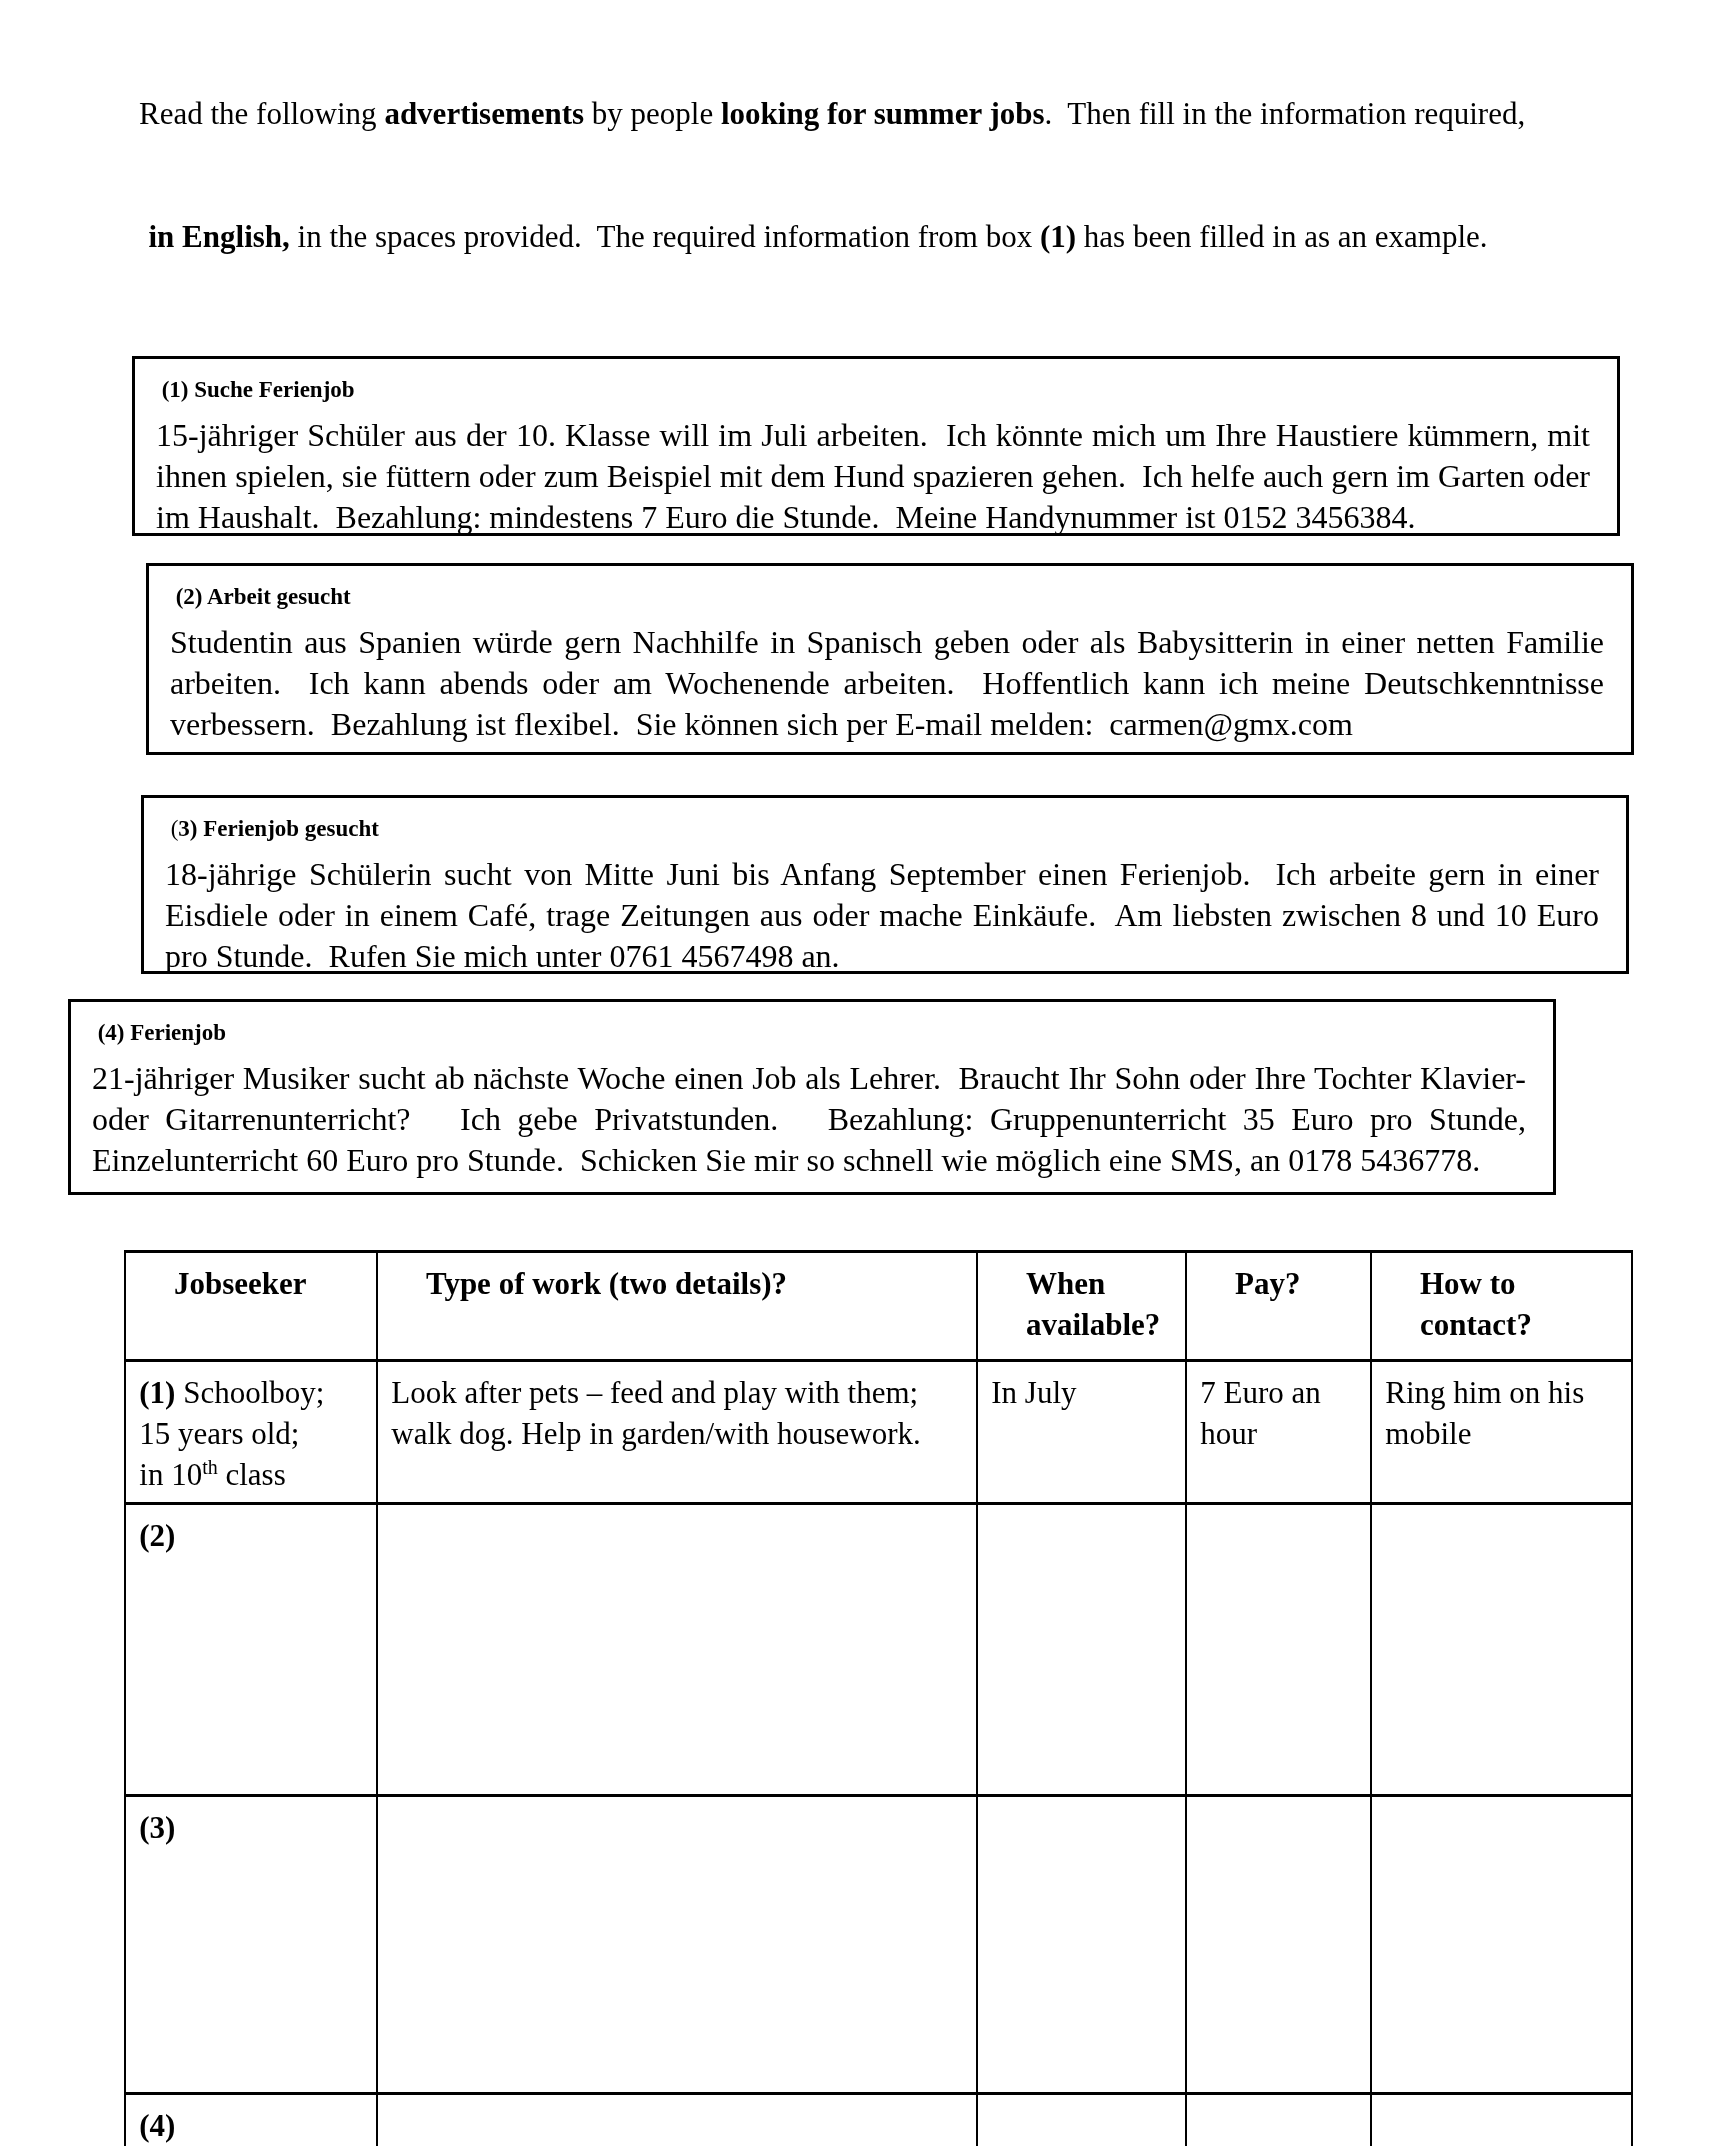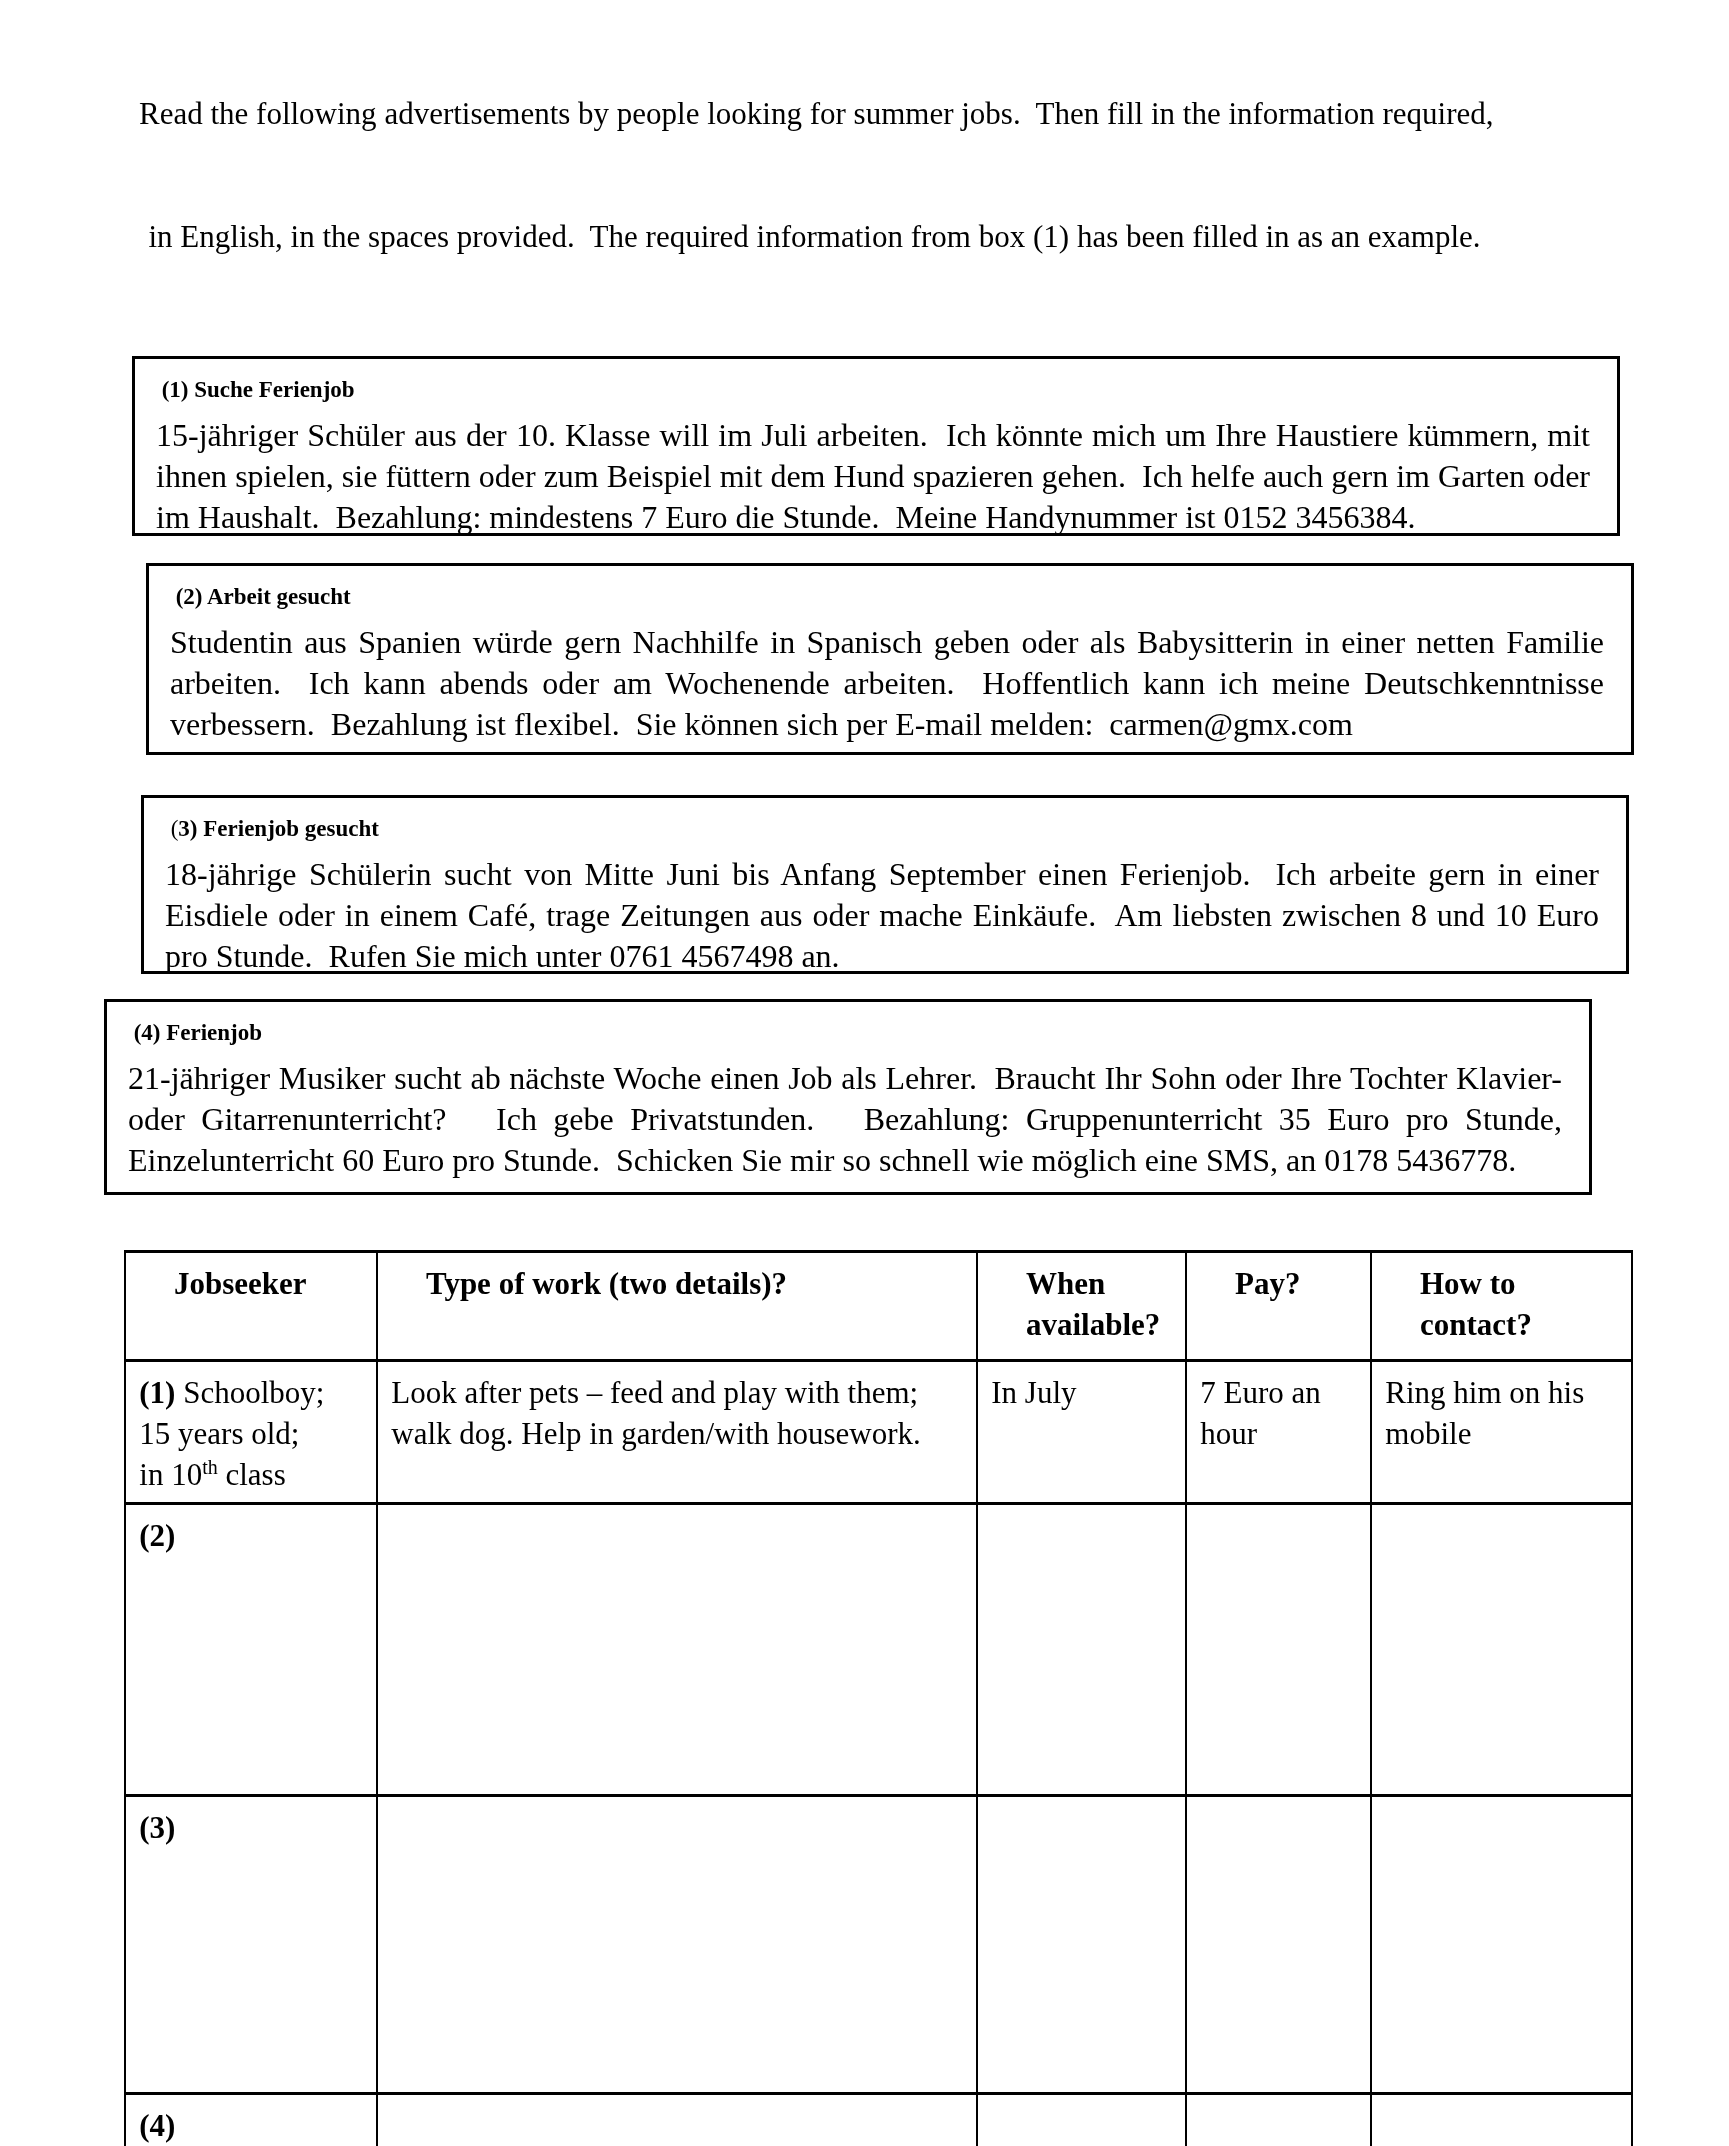--- a/index.html
+++ b/index.html
@@ -24,34 +24,34 @@
   .intro {
     margin: 11.4px 0 0 139px;
     width: 1453px;
     font-size: 31px;
     line-height: 41px;
     white-space: pre-wrap;
   }
   .intro .line2 {
     padding-left: 9.5px;
   }
-  b { font-weight: normal; }
+  b { font-weight: bold; }
 
   
   .ad-box {
     box-sizing: border-box;
     border: 3.8px solid #000000;
     width: 1488px;
     padding: 9.5px 27px 0 21px;
     overflow: hidden;
   }
   .ad-box-1 { margin: 17px 0 0 132px; height: 180px; }
   .ad-box-2 { margin: 27px 4px 0 146px; height: 192px; }
   .ad-box-3 { margin: 40px 0 0 141px; height: 179px; }
-  .ad-box-4 { margin: 25px 0 0 104px; height: 196px; }
+  .ad-box-4 { margin: 25px 0 0 68px; height: 196px; }
 
   .ad-title {
     font-size: 23px;
     line-height: 41px;
     padding-left: 5.7px;
     margin-bottom: 4.8px;
     white-space: pre-wrap;
   }
   .ad-title .t-main { font-weight: bold; }
   .ad-title .t-pre { font-weight: normal; }

